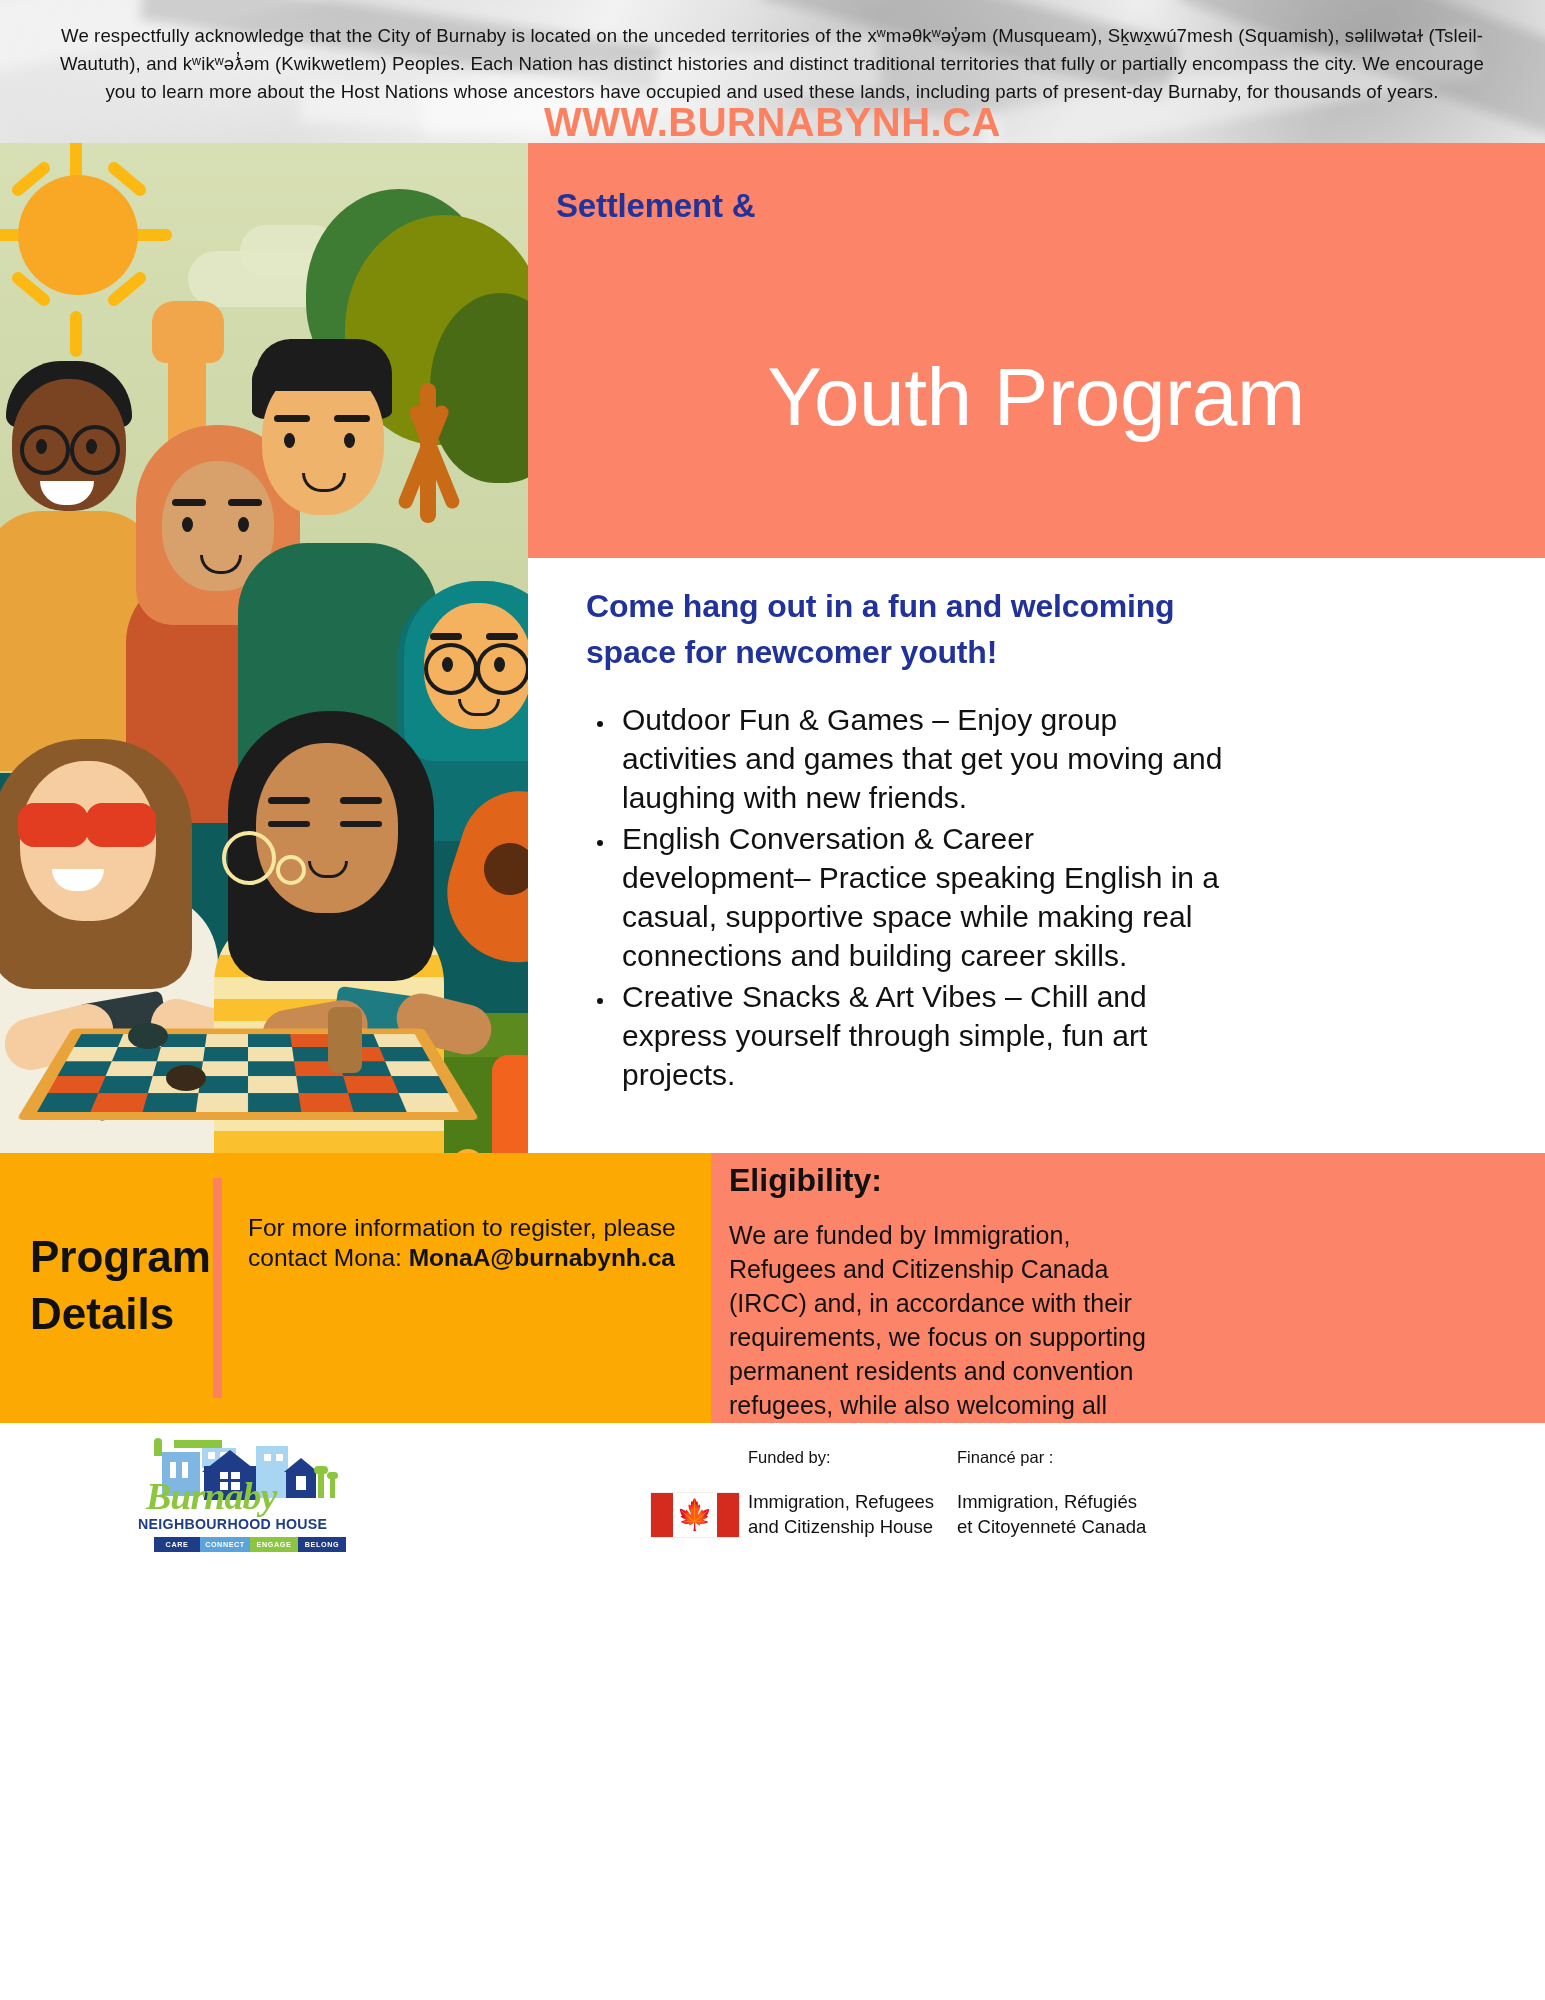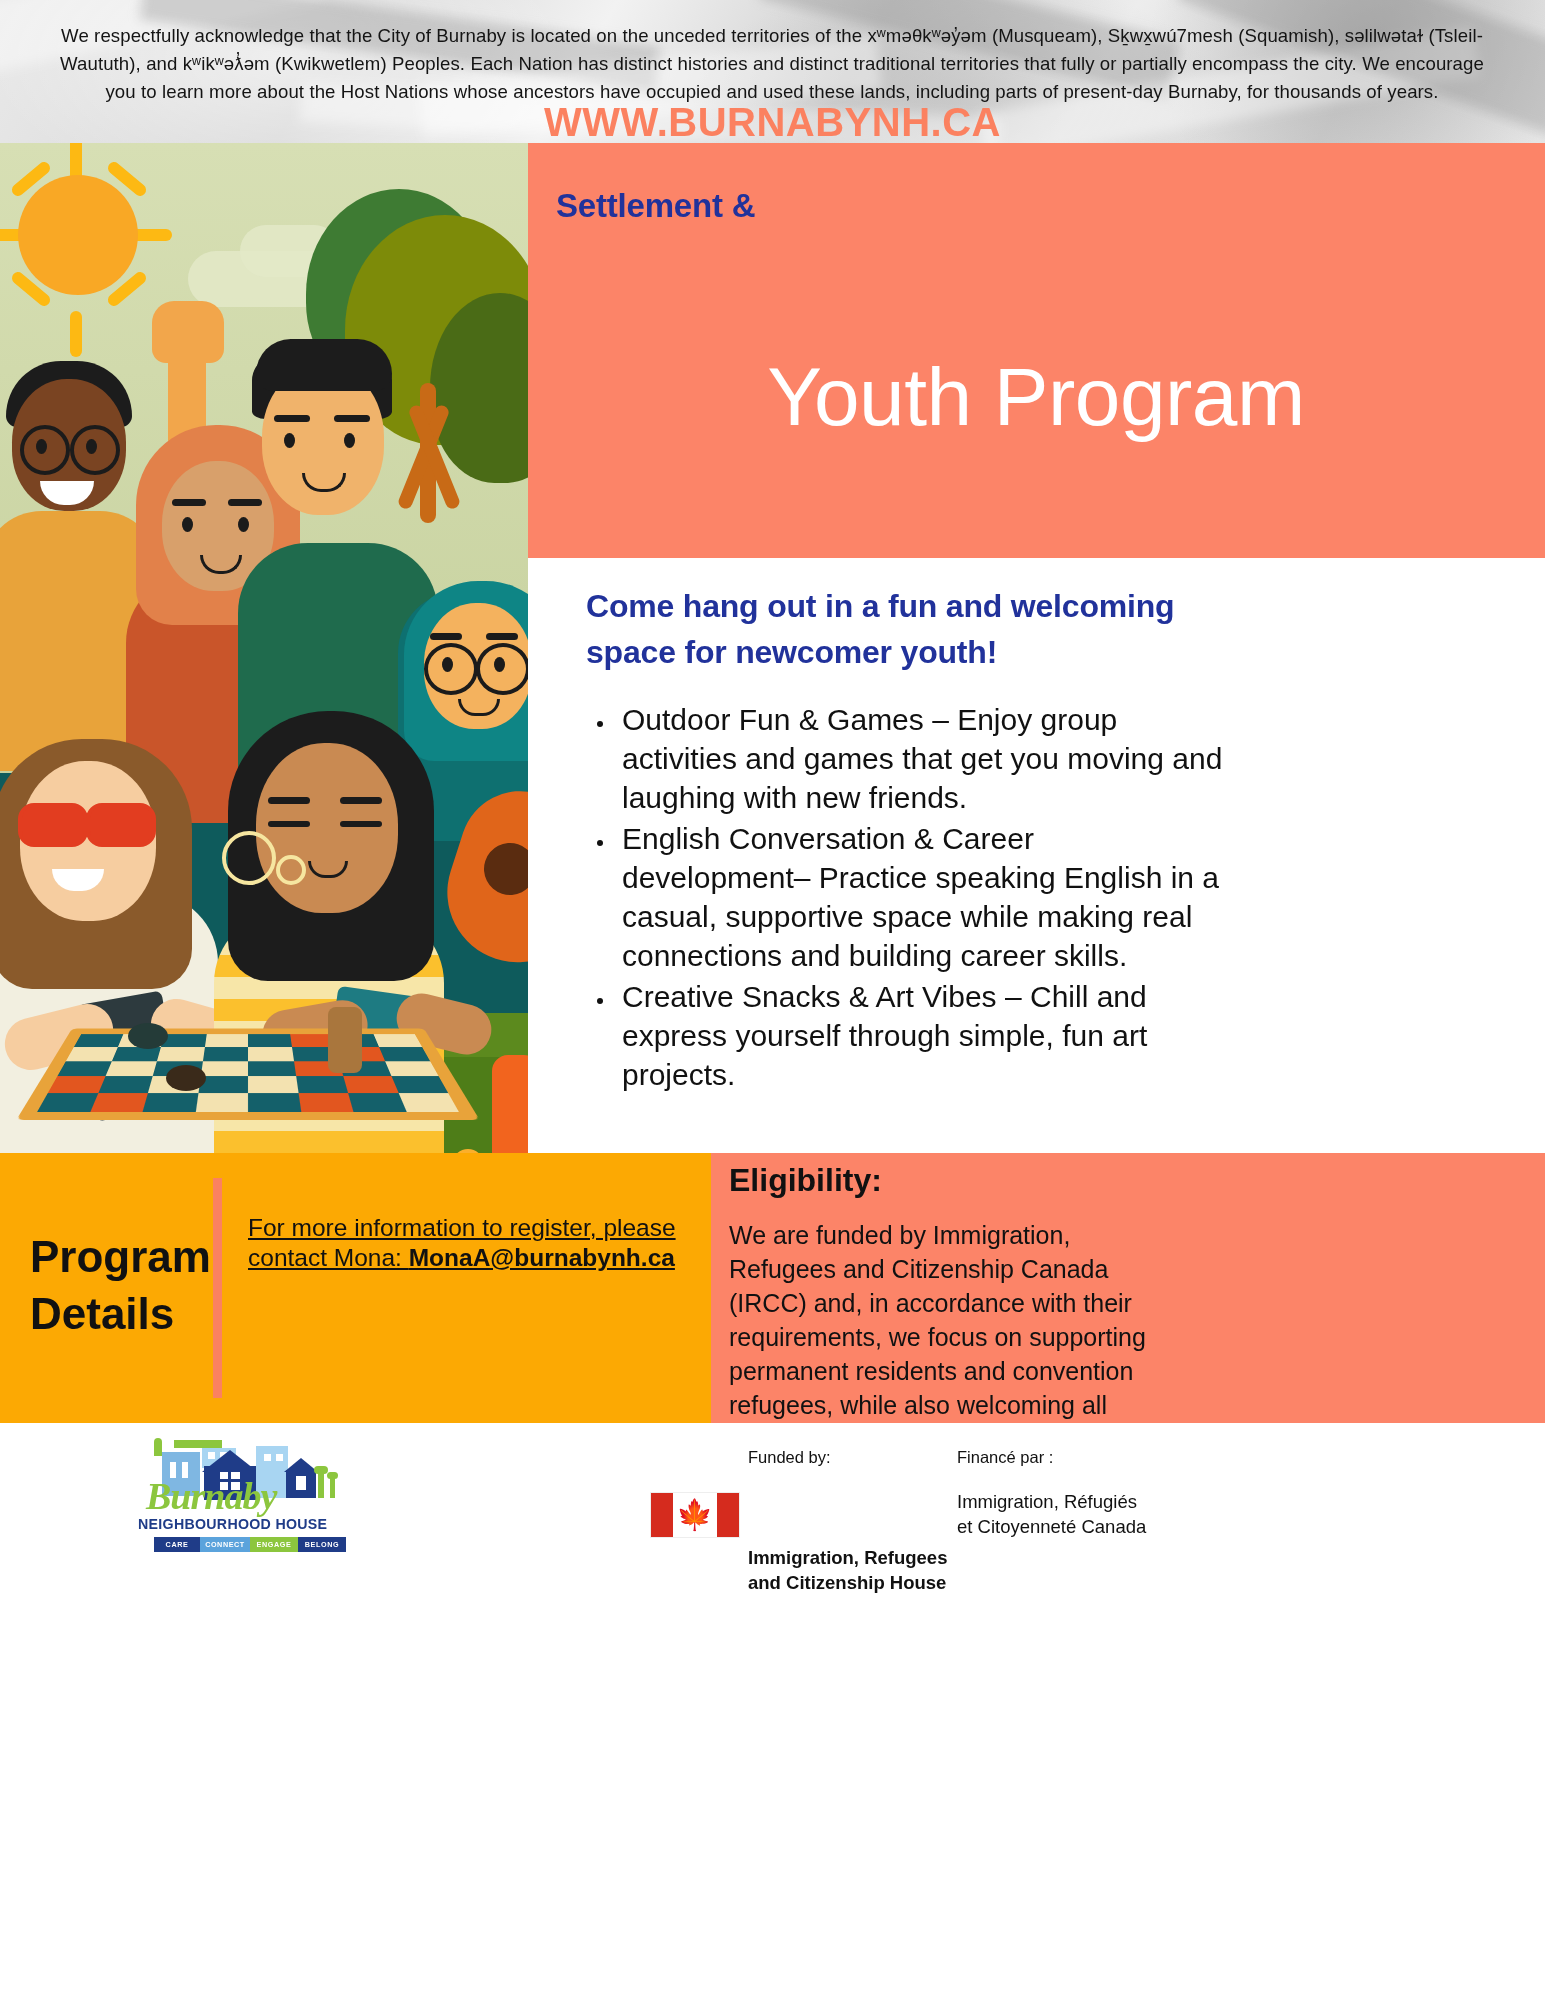--- a/index.html
+++ b/index.html
@@ -96,21 +96,21 @@
   .bullets li{color:#111;font-size:30px;line-height:39px;margin:0 0 2px 0;padding-left:6px;}
   .bullets li::marker{font-size:20px;}
 
   
   .yellow{position:absolute;left:0;top:1153px;width:711px;height:270px;background:#FCA903;}
   .pd-title{
     position:absolute;left:30px;top:1228px;width:230px;
     color:#111;font-weight:bold;font-size:44px;line-height:57px;
   }
   .divider{position:absolute;left:213px;top:1178px;width:9px;height:220px;background:#FB8160;}
-  .pd-text{position:absolute;left:248px;top:1213px;width:452px;color:#111;font-size:24.5px;line-height:30px;text-decoration:underline;}
+  .pd-text{position:absolute;left:248px;top:1213px;width:452px;color:#111;font-size:24.5px;line-height:30px;}
   .pd-text .b{font-weight:bold;}
   .pd-gap{height:24px;}
 
   
   .elig{position:absolute;left:711px;top:1153px;width:834px;height:270px;background:#FC8468;}
   .elig-title{position:absolute;left:729px;top:1162px;color:#111;font-weight:bold;font-size:32px;}
   .elig-text{position:absolute;left:729px;top:1218px;width:445px;color:#111;font-size:25px;line-height:34px;}
 
   
   .footer{position:absolute;left:0;top:1423px;width:1545px;height:577px;background:#fff;}
@@ -121,21 +121,21 @@
   .bnh-sub{position:absolute;left:10px;top:78px;color:#1F3C88;font-weight:bold;font-size:14.2px;letter-spacing:.3px;}
   .bnh-bar{position:absolute;top:99px;height:15px;display:flex;}
   .bnh-chip{height:15px;color:#fff;font-size:7.2px;font-weight:bold;display:flex;align-items:center;justify-content:center;letter-spacing:.6px;}
 
   .funded-lbl{position:absolute;left:748px;top:1448px;color:#111;font-size:16.5px;}
   .finance-lbl{position:absolute;left:957px;top:1448px;color:#111;font-size:16.5px;}
   .flag{position:absolute;left:650px;top:1492px;width:88px;height:44px;background:#fff;border:1px solid #eee;display:flex;}
   .flag .bar{width:22px;height:100%;background:#D52B1E;}
   .flag .mid{flex:1;height:100%;background:#fff;display:flex;align-items:center;justify-content:center;}
   .maple{color:#D52B1E;font-size:30px;line-height:1;}
-  .ircc-en{position:absolute;left:748px;top:1545px;color:#111;font-size:18.5px;line-height:25px;font-weight:bold;}
+  .ircc-en{position:absolute;left:748px;top:1489px;color:#111;font-size:18.5px;line-height:25px;}
   .ircc-fr{position:absolute;left:957px;top:1489px;color:#111;font-size:18.5px;line-height:25px;}
 </style>
 </head>
 <body>
 
 <div id="poster">
 
   <div class="ack-band">
     <div class="streak" style="left:-40px;top:-30px;width:360px;height:70px;transform:rotate(-12deg);"></div>
     <div class="streak d" style="left:140px;top:10px;width:520px;height:46px;transform:rotate(8deg);"></div>

